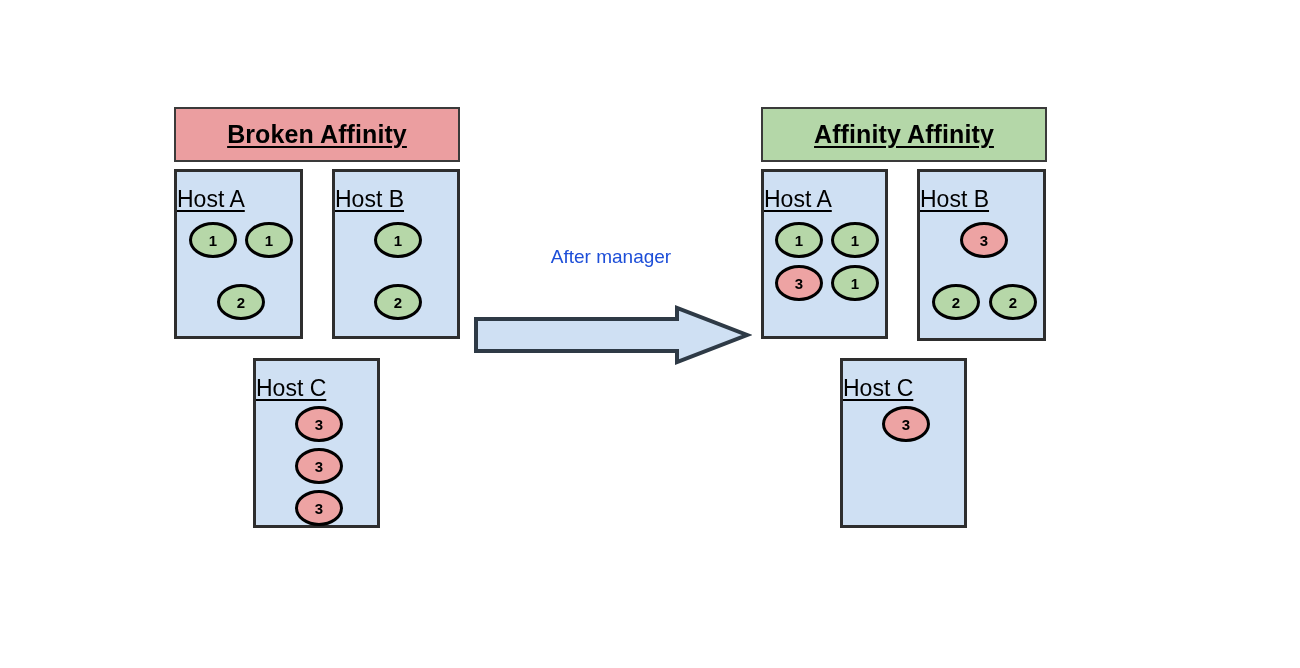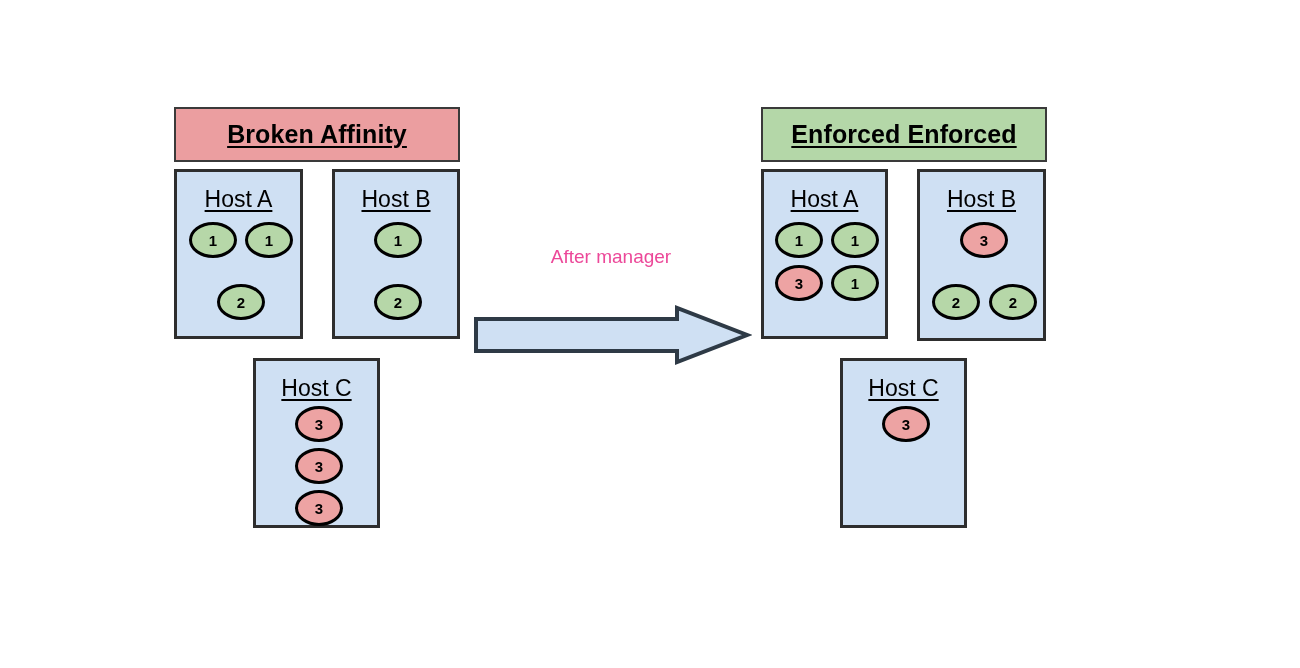--- a/index.html
+++ b/index.html
@@ -61,21 +61,20 @@
   .host-box {
     position: absolute;
     box-sizing: border-box;
     background: #cfe0f3;
     border: 3px solid #2e2e2e;
   }
   .host-title {
     position: absolute;
     left: 0;
     right: 0;
-    text-align: center;
     font-size: 23px;
     text-decoration: underline;
     text-underline-offset: 3px;
     white-space: nowrap;
   }
 
   
   .vm {
     position: absolute;
     box-sizing: border-box;
@@ -105,21 +104,21 @@
 
   
   #arrow-caption {
     position: absolute;
     left: 476px;
     top: 244px;
     width: 270px;
     text-align: center;
     font-size: 19px;
     line-height: 26px;
-    color: #ec4899;
+    color: #1d4ed8;
   }
   #arrow-caption .line { display: block; white-space: nowrap; }
 </style>
 </head>
 <body>
 
 <div id="canvas">
 
   <div class="banner" id="banner-broken">
     <span class="banner-text">Broken Affinity</span>
@@ -165,21 +164,21 @@
     <span class="line">After manager</span>
   </div>
 
   <div id="arrow-wrap">
     <svg width="280" height="62" viewBox="0 0 280 62" xmlns="http://www.w3.org/2000/svg">
       <polygon points="4,15 205,15 205,4 275,31 205,58 205,47 4,47" fill="#cfe0f3" stroke="#2e3a46" stroke-width="4" stroke-linejoin="miter"></polygon>
     </svg>
   </div>
 
   <div class="banner" id="banner-enforced">
-    <span class="banner-text">Enforced Enforced</span>
+    <span class="banner-text">Affinity Affinity</span>
   </div>
 
   <div class="host-box" style="left:761px; top:169px; width:127px; height:170px;">
     <div class="host-title" style="top:14px;">Host A</div>
     <div class="vm green" style="left:11px; top:50px;">
       <span>1</span>
     </div>
     <div class="vm green" style="left:67px; top:50px;">
       <span>1</span>
     </div>

